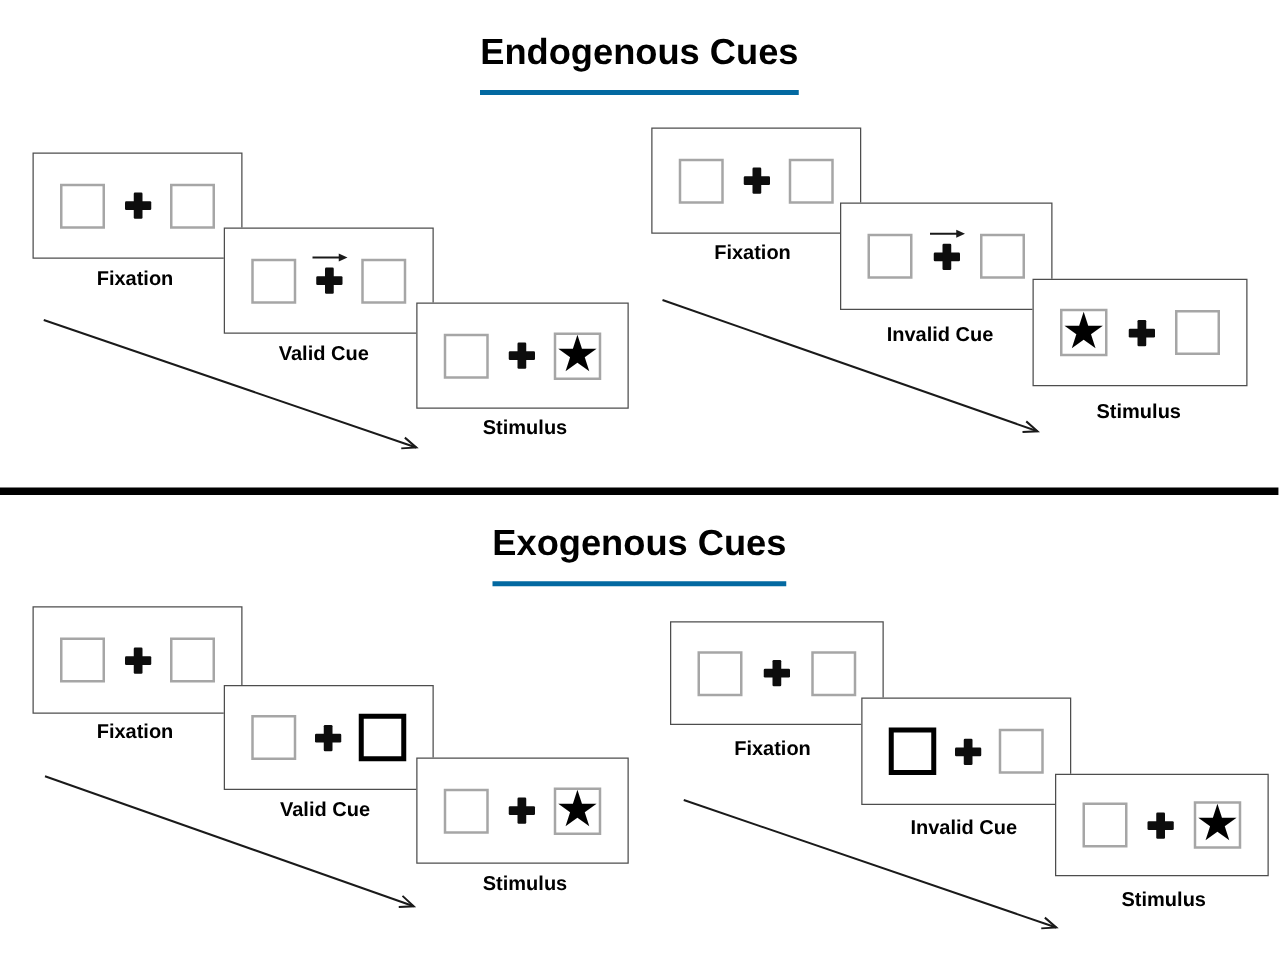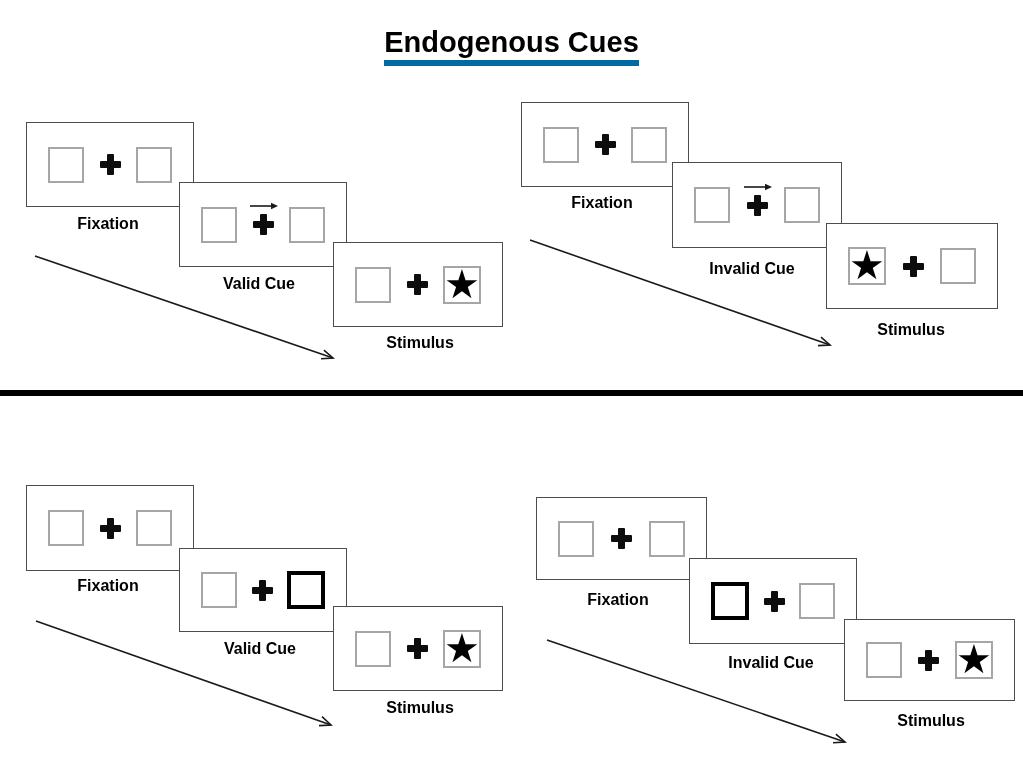--- a/index.html
+++ b/index.html
@@ -5,21 +5,21 @@
   html,body{margin:0;padding:0;background:#fff;}
   #stage{
     position:relative;width:1023px;height:767px;background:#ffffff;overflow:hidden;
     font-family:"Liberation Sans","DejaVu Sans",sans-serif;color:#000;
   }
   .section-title{
     position:absolute;left:0;width:1023px;text-align:center;
     font-size:29px;font-weight:bold;letter-spacing:0px;
   }
   .section-title span{
-    display:inline-block;border-bottom:6px solid #0369a1;padding-bottom:1px;
+    display:inline-block;border-bottom:4px solid #0369a1;padding-bottom:13px;
   }
   .divider{
     position:absolute;left:0;top:390px;width:1023px;height:6px;background:#000;
   }
   .panel{
     position:absolute;background:#fff;border:1px solid #4d4d4d;
     display:flex;align-items:center;justify-content:space-between;
     padding:0 21px;box-sizing:border-box;
   }
   .sq{
@@ -50,20 +50,23 @@
   .z2{z-index:2;} .z3{z-index:3;}
   .plabel{z-index:4;}
 </style>
 </head>
 <body>
 
 <div id="stage">
 
   <div class="section-title" style="top:26px;">
     <span>Endogenous Cues</span>
+  </div>
+  <div class="section-title" style="top:419px;">
+    <span>Exogenous Cues</span>
   </div>
 
   <div class="divider"></div>
 
   <svg id="seq-arrows" width="1023" height="767" viewBox="0 0 1023 767">
     <g stroke="#1a1a1a" stroke-width="1.6" fill="none">
       <line x1="35" y1="256" x2="333" y2="358"></line>
       <polyline points="323.9,350.1 333,358 321,358.7"></polyline>
       <line x1="530" y1="240" x2="830" y2="345"></line>
       <polyline points="821,337.1 830,345 818,345.6"></polyline>

